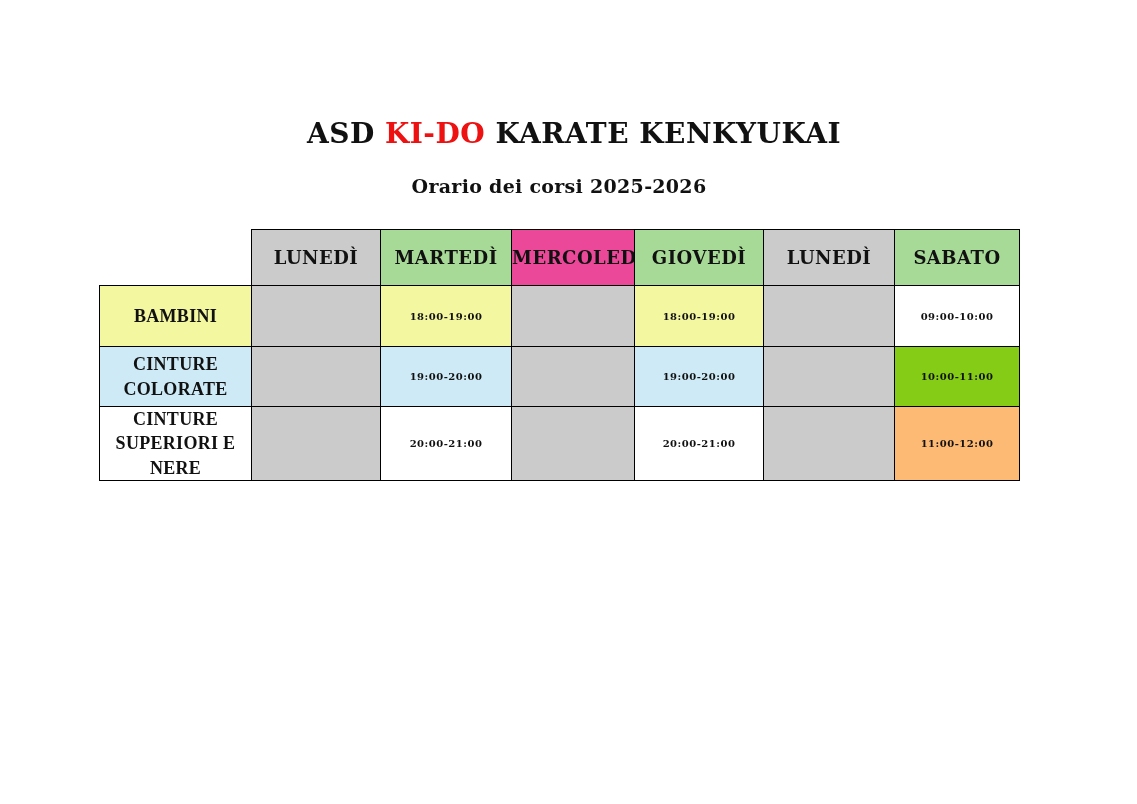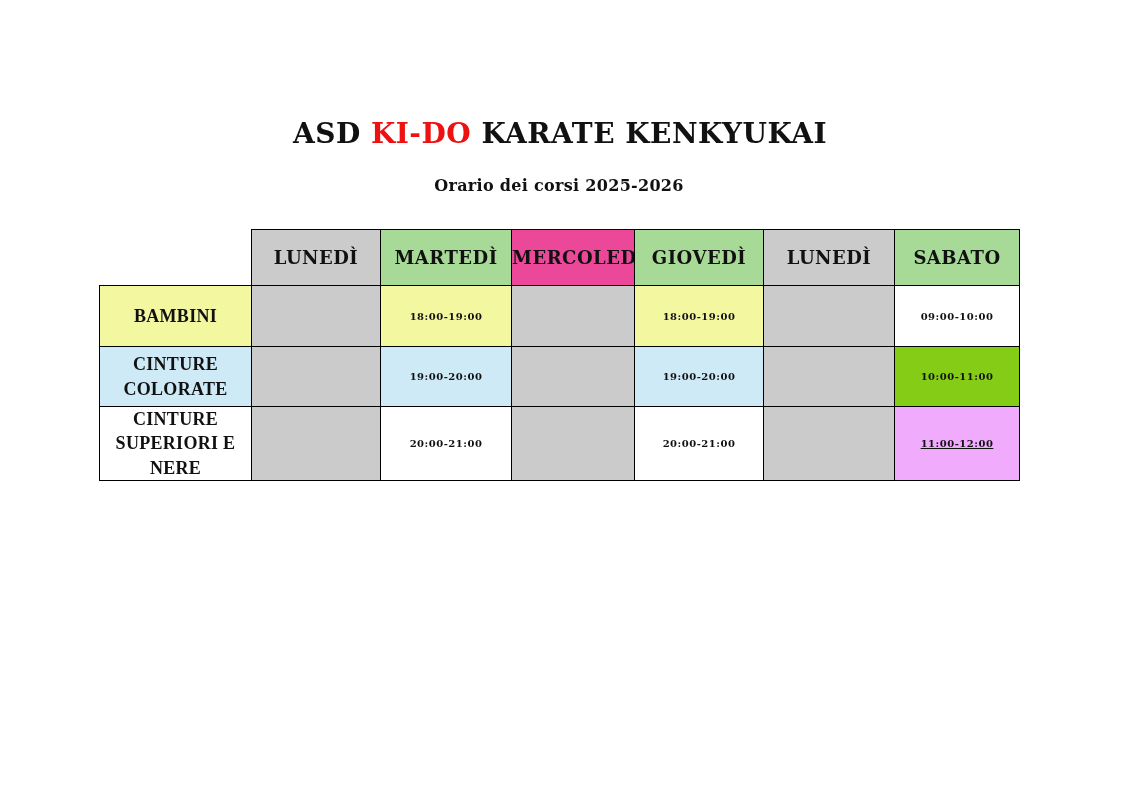--- a/index.html
+++ b/index.html
@@ -14,37 +14,37 @@
   .content {
     position: absolute;
     left: 0;
     top: 0;
     width: 1118px;
     height: 804px;
   }
   .title {
     position: absolute;
     top: 116px;
-    left: 1px;
+    left: 15px;
     width: 100%;
     text-align: center;
     font-size: 28px;
     font-weight: bold;
     color: #111111;
     letter-spacing: 0.5px;
     line-height: 36px;
     white-space: nowrap;
   }
   .subtitle {
     position: absolute;
     top: 172px;
     left: 0;
     width: 100%;
     text-align: center;
-    font-size: 16px;
+    font-size: 19px;
     font-weight: bold;
     color: #111111;
     letter-spacing: 0.3px;
     line-height: 28px;
   }
   table.schedule {
     position: absolute;
     left: 99px;
     top: 229px;
     border-collapse: collapse;
@@ -139,18 +139,18 @@
     </tr>
 
     <tr class="data-row-3">
       <th class="row-label" style="background-color: rgb(255, 255, 255);">CINTURE
 SUPERIORI E NERE</th>
       <td class="time-cell" style="background-color: rgb(203, 203, 203);"></td>
       <td class="time-cell" style="background-color: rgb(255, 255, 255);">20:00-21:00</td>
       <td class="time-cell" style="background-color: rgb(203, 203, 203);"></td>
       <td class="time-cell" style="background-color: rgb(255, 255, 255);">20:00-21:00</td>
       <td class="time-cell" style="background-color: rgb(203, 203, 203);"></td>
-      <td class="time-cell" style="background-color: #f0abfc; text-decoration: underline;">11:00-12:00</td>
+      <td class="time-cell" style="background-color: #fdba74;">11:00-12:00</td>
     </tr>
   </tbody>
     </table>
 
 </div>
 
 </body></html>

